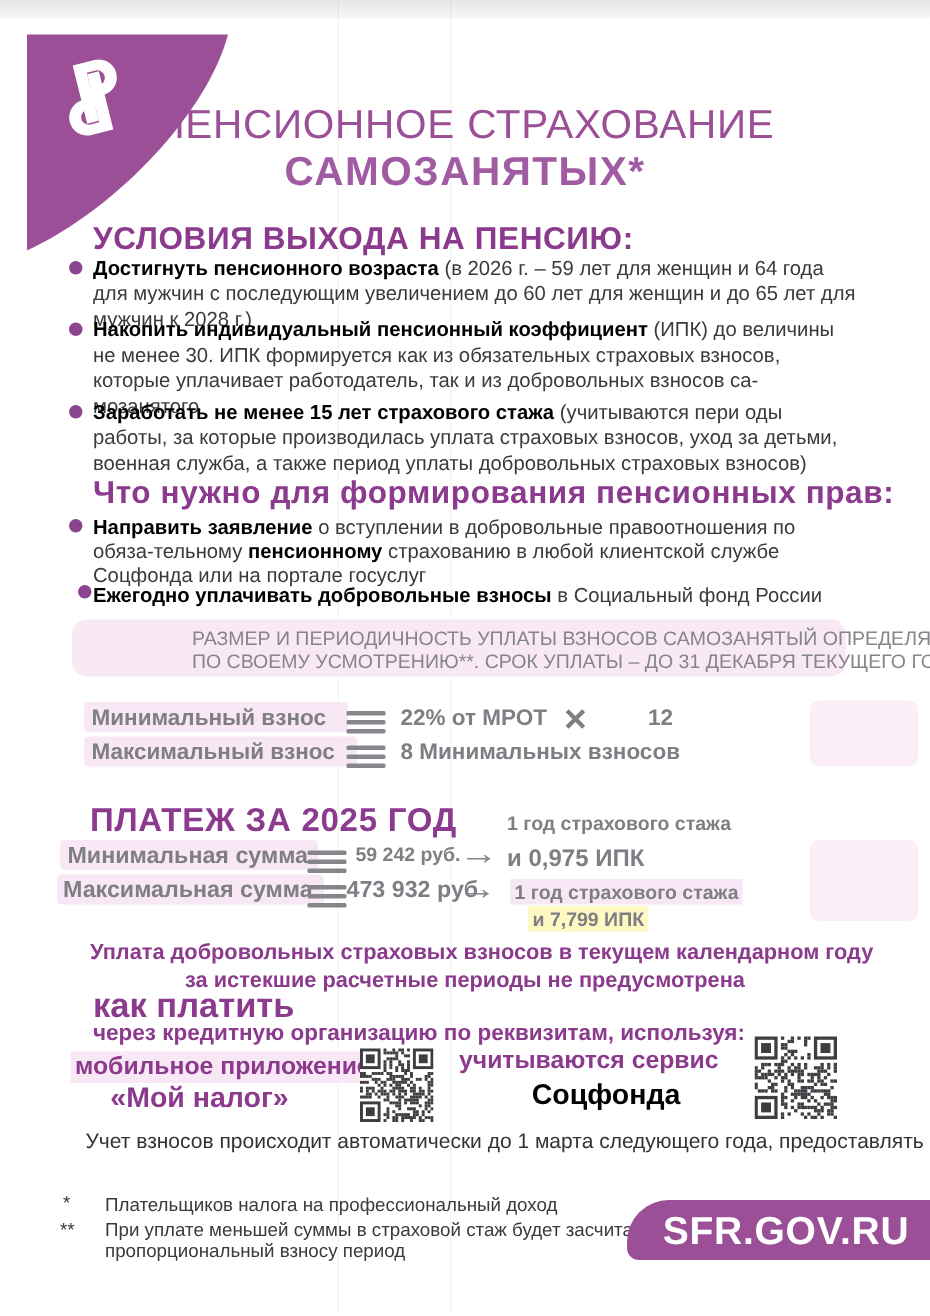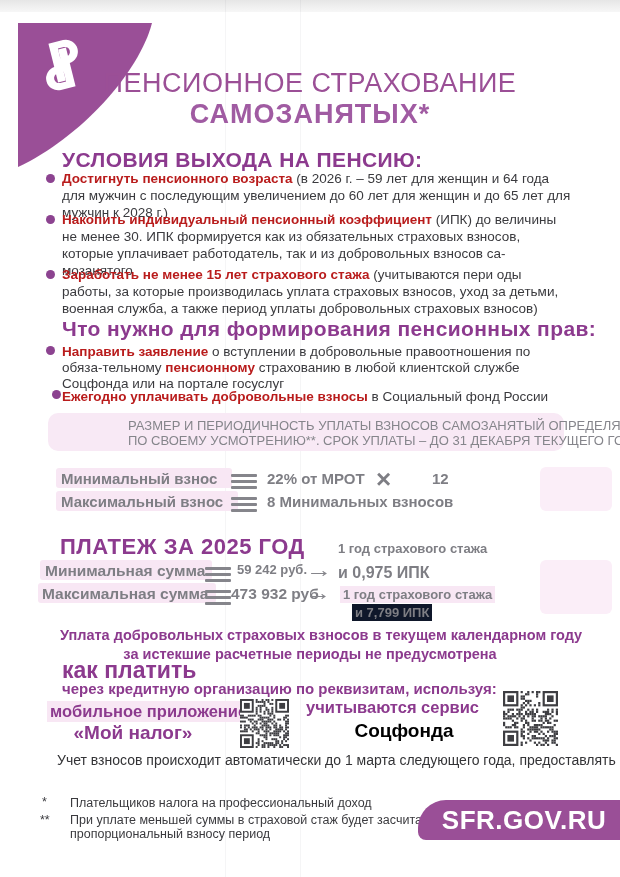--- a/index.html
+++ b/index.html
@@ -3,21 +3,21 @@
 <meta charset="utf-8">
 <style>
   html,body{margin:0;padding:0;background:#ffffff;}
   #page{
     position:relative;width:620px;height:877px;overflow:hidden;background:#ffffff;
     font-family:"Liberation Sans","DejaVu Sans",sans-serif;color:#3a3a3e;
   }
   .abs{position:absolute;}
   .t{position:absolute;white-space:nowrap;}
   .wrap{position:absolute;white-space:normal;}
-  .purpleb{color:#b91c1c;font-weight:bold;}
+  .purpleb{color:#000000;font-weight:bold;}
   .purple{color:#9b4f96;}
   .grayb{color:#7e7e84;font-weight:bold;}
   .body-txt{font-size:13.5px;line-height:17px;color:#3a3a3e;}
   .bullet-dot{
     position:absolute;left:-16px;top:4px;width:9px;height:9px;border-radius:50%;
     background:#8c4390;
   }
   .section-h{font-size:21px;font-weight:bold;color:#8c3a8e;letter-spacing:.4px;}
   .hl{position:absolute;background:#f8e7f4;border-radius:3px;}
   .hl-soft{position:absolute;background:#fbeef8;border-radius:6px;}
@@ -129,21 +129,21 @@
   <div class="hl-soft" style="left:540px;top:560px;width:72px;height:54px;"></div>
   <div class="t grayb" style="left:42px;top:585px;font-size:15.5px;">Максимальная сумма</div>
   <div class="equals" style="left:205px;top:590px;">
       <span></span>
       <span></span>
       <span></span>
     </div>
   <div class="t grayb" style="left:231px;top:585px;font-size:15.5px;">473 932 руб</div>
   <div class="t arrow" style="left:305px;top:581px;">→</div>
   <div class="t grayb" style="left:340px;top:586px;font-size:13px;background:#f8e7f4;padding:1px 3px;">1 год страхового стажа</div>
-  <div class="t grayb" style="left:352px;top:604px;font-size:13px;background:#0f172a;padding:1px 3px;">и 7,799 ИПК</div>
+  <div class="t grayb" style="left:352px;top:604px;font-size:13px;background:#fef9c3;padding:1px 3px;">и 7,799 ИПК</div>
 
   <div class="note-center" style="top:627px;">Уплата добровольных страховых взносов в текущем календарном году</div>
   <div class="note-center" style="top:646px;">за истекшие расчетные периоды не предусмотрена</div>
 
   <div class="t" style="left:62px;top:657px;font-size:23px;font-weight:bold;color:#8c3a8e;">как платить</div>
   <div class="t" style="left:62px;top:680px;font-size:15px;font-weight:bold;color:#8c3a8e;">через кредитную организацию по реквизитам, используя:</div>
 
   <div class="t" style="left:47px;top:701px;font-size:16.5px;font-weight:bold;color:#8c3a8e;background:#f8e7f4;padding:1px 3px;">мобильное приложение</div>
   <div class="t" style="left:47px;top:722px;width:172px;text-align:center;font-size:19px;font-weight:bold;color:#8c3a8e;">«Мой налог»</div>
   <svg class="qr" id="qr1" style="left:240px;top:696px;" width="49" height="55" viewBox="0 0 25 25">

